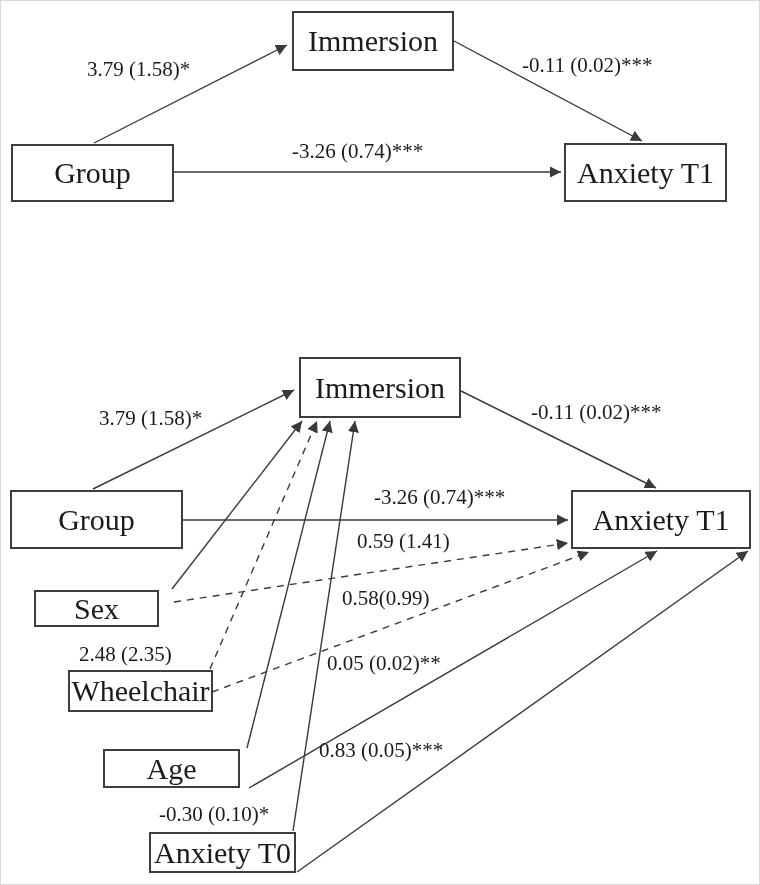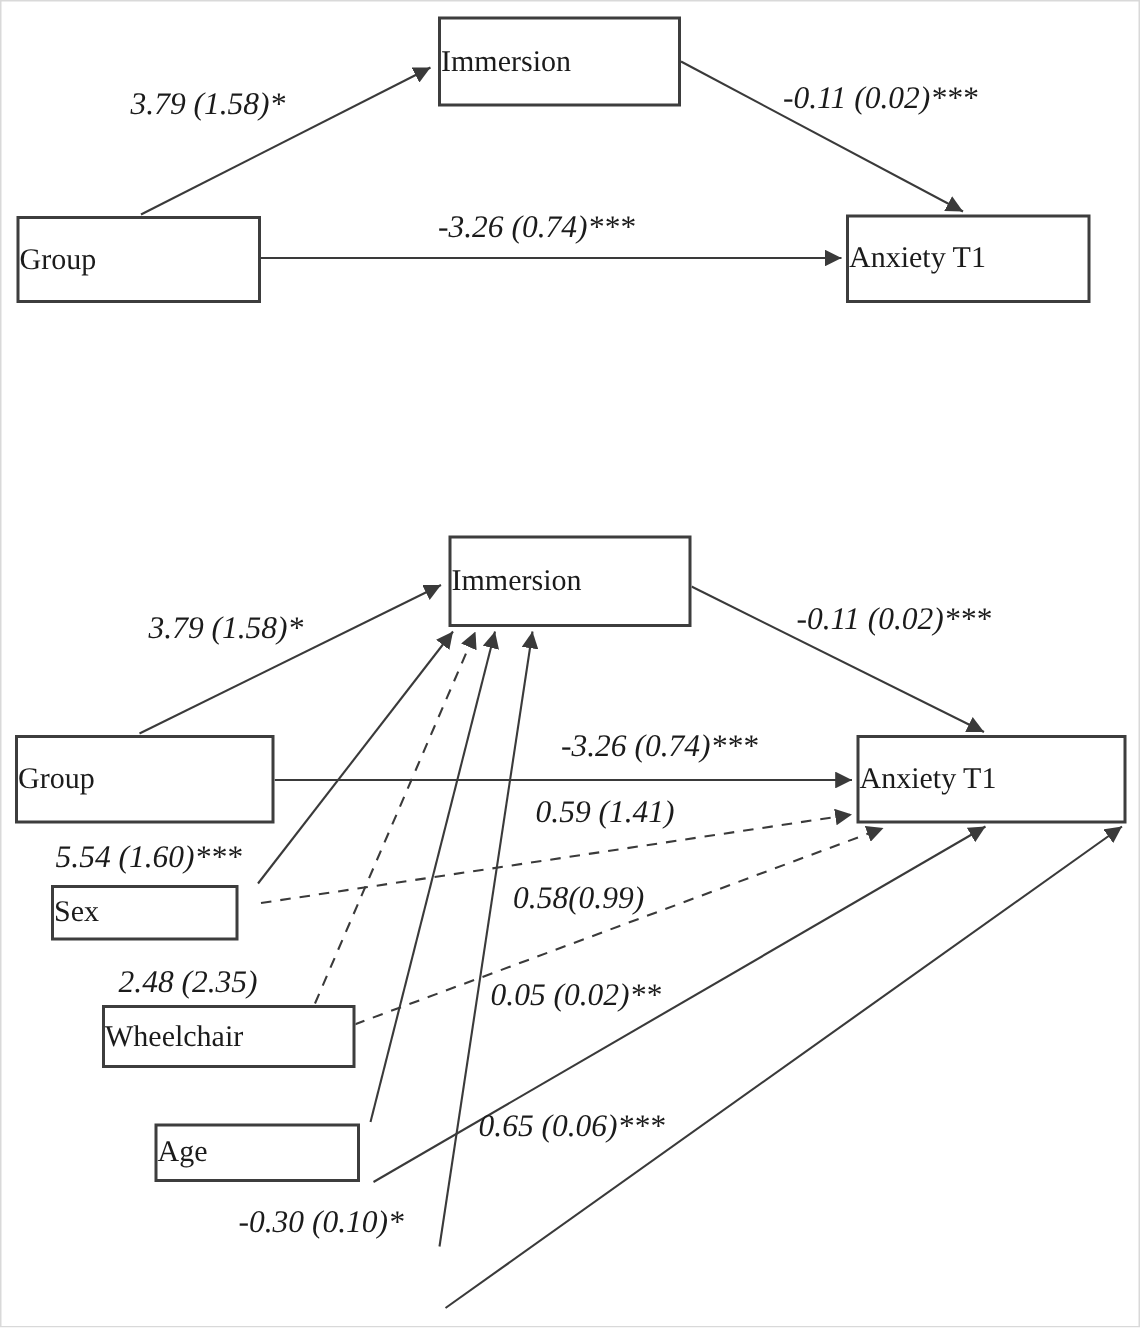--- a/index.html
+++ b/index.html
@@ -11,32 +11,31 @@
     color:#1b1b1b;
     overflow:hidden;
     border:1px solid #d9d9d9;
     box-sizing:border-box;
   }
   .canvas{position:absolute;left:0;top:0;width:760px;height:885px;}
   .node{
     position:absolute;
     border:2px solid #3d3d3d;
     background:#ffffff;
-    display:flex;align-items:center;
-    font-size:20px;
+    display:flex;align-items:center;justify-content:center;
+    font-size:30px;
     box-sizing:border-box;
     z-index:2;
   }
   .lbl{
     position:absolute;
     font-size:21px;
     white-space:nowrap;
     z-index:3;
     line-height:1.1;
-    font-style:italic;
   }
   svg line{stroke:#3a3a3a;stroke-width:1.4;}
   svg line.dashed{stroke-dasharray:7 6;}
 </style>
 </head>
 <body>
 
 <div class="figure">
 
   <svg class="canvas" width="760" height="885" viewBox="0 0 760 885" xmlns="http://www.w3.org/2000/svg">
@@ -82,31 +81,33 @@
   </div>
   <div class="node" style="left:9px;top:489px;width:173px;height:59px">
     <span>Group</span>
   </div>
   <div class="node" style="left:570px;top:489px;width:180px;height:59px">
     <span>Anxiety T1</span>
   </div>
   <div class="node" style="left:33px;top:589px;width:125px;height:37px">
     <span>Sex</span>
   </div>
-  <div class="node" style="left:67px;top:669px;width:169px;height:42px">
+  <div class="node" style="left:67px;top:669px;width:145px;height:42px">
     <span>Wheelchair</span>
   </div>
   <div class="node" style="left:102px;top:748px;width:137px;height:39px">
     <span>Age</span>
+  </div>
+  <div class="node" style="left:148px;top:831px;width:147px;height:41px">
+    <span>Anxiety T0</span>
   </div>
 
   <div class="lbl" style="left:98px;top:406px">3.79 (1.58)*</div>
   <div class="lbl" style="left:530px;top:400px">-0.11 (0.02)***</div>
   <div class="lbl" style="left:373px;top:485px">-3.26 (0.74)***</div>
   <div class="lbl" style="left:356px;top:529px">0.59 (1.41)</div>
-  <div class="lbl" style="left:36px;top:559px">5.54 (1.60)***</div>
   <div class="lbl" style="left:341px;top:586px">0.58(0.99)</div>
   <div class="lbl" style="left:78px;top:642px">2.48 (2.35)</div>
   <div class="lbl" style="left:326px;top:651px">0.05 (0.02)**</div>
-  <div class="lbl" style="left:318px;top:738px">0.65 (0.06)***</div>
+  <div class="lbl" style="left:318px;top:738px">0.83 (0.05)***</div>
   <div class="lbl" style="left:158px;top:802px">-0.30 (0.10)*</div>
 
 </div>
 
 </body></html>

